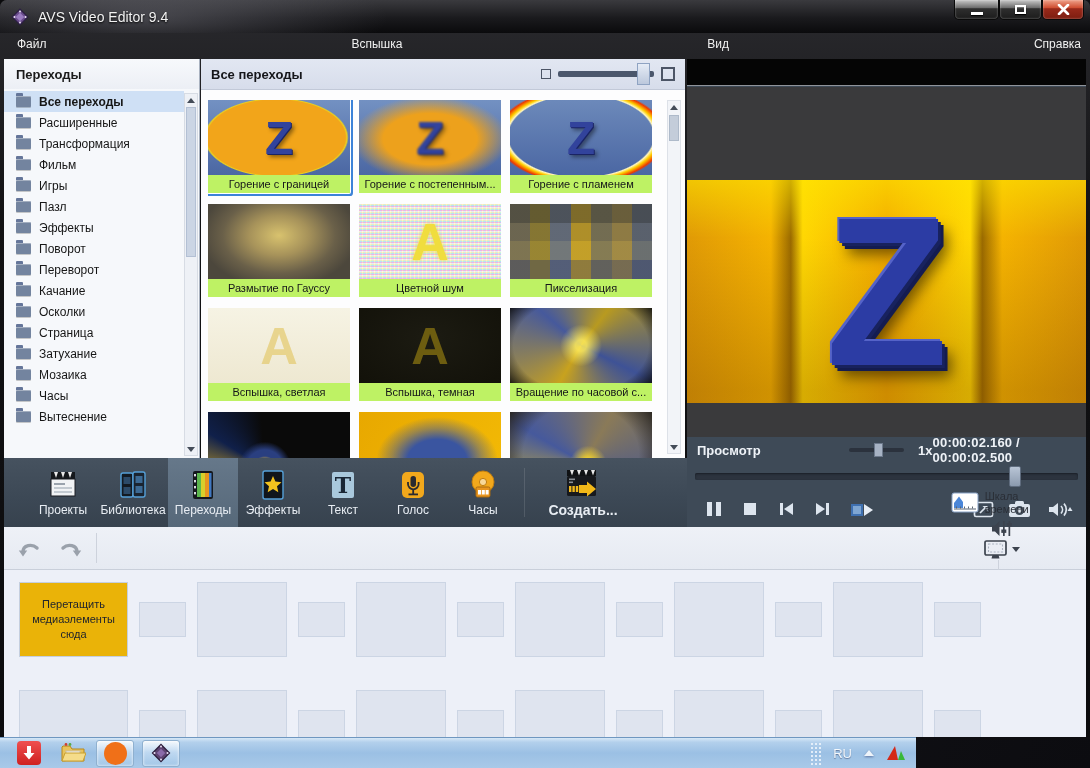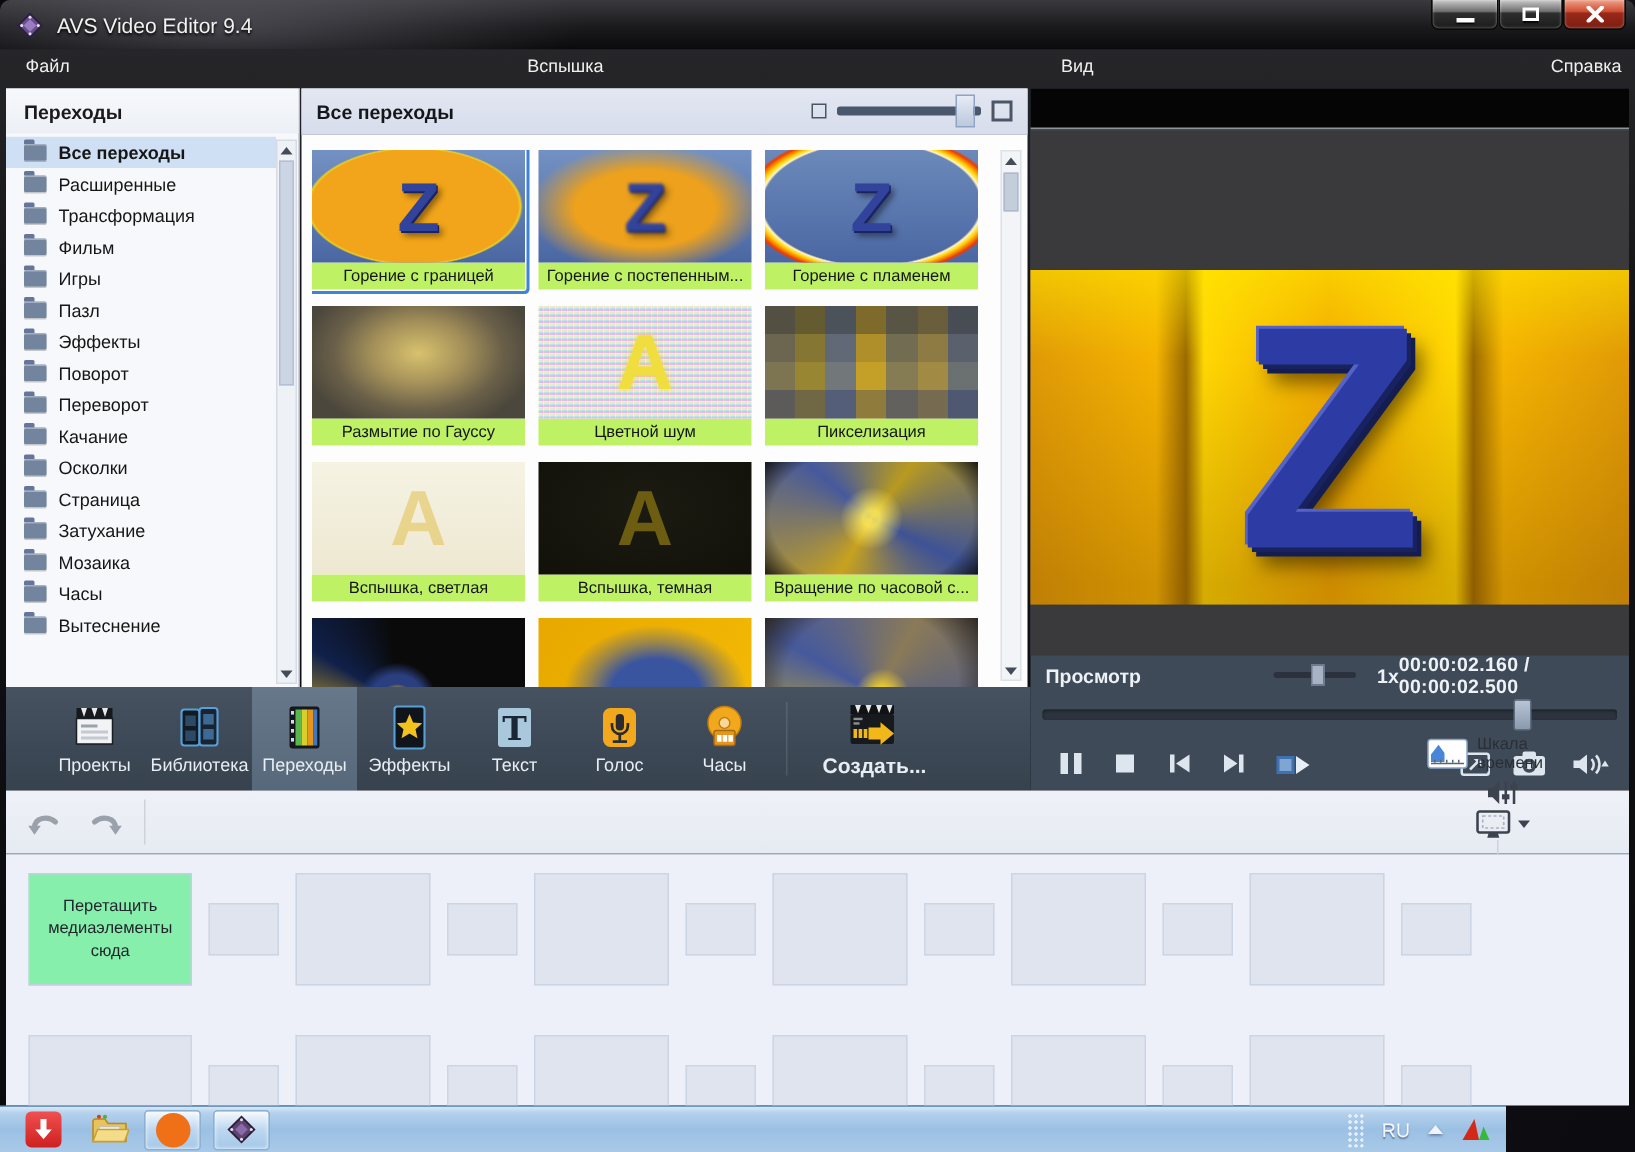--- a/index.html
+++ b/index.html
@@ -144,25 +144,25 @@
   .zoom-label { font-size:12px; margin-right:8px; }
   .zoom-track { position:relative; width:96px; height:5px; background:#b9bfca; border-radius:2px; }
   .zoom-handle { position:absolute; left:0; top:-6px; width:10px; height:17px; background:linear-gradient(180deg,#e8ecf2,#c6cdd8); border:1px solid #a8b0bc; }
   .fit-ic { margin-left:10px; }
 
   
   .sb-row { display:flex; align-items:center; gap:11px; padding-left:15px; }
   .row1 { margin-top:12px; } .row2 { margin-top:33px; }
   .slot-l { width:90px; height:75px; background:#dfe4ef; border:1px solid #ccd5e4; flex:0 0 auto; }
   .slot-s { width:47px; height:35px; background:#dfe4ef; border:1px solid #ccd5e4; flex:0 0 auto; }
-  .dropzone { width:109px; height:75px; background:#86efac; border:1px solid #c5cfdf; flex:0 0 auto;
+  .dropzone { width:109px; height:75px; background:#eab308; border:1px solid #c5cfdf; flex:0 0 auto;
     display:flex; align-items:center; justify-content:center; text-align:center; font-size:11px; color:#22252c; padding:4px; line-height:1.35; }
 
   
-  .taskbar { position:absolute; left:0; bottom:0; width:1004px; height:31px;
+  .taskbar { position:absolute; left:0; bottom:0; width:916px; height:31px;
     background:linear-gradient(180deg,#d6e7f7 0%,#b3d0ec 14%,#9bc0e4 50%,#a9c9e8 100%);
     border-top:1px solid #6f97c0; display:flex; align-items:center;text-align:center; }
   .tk-icon { width:30px; height:26px; display:flex; align-items:center; justify-content:center; margin-left:14px; }
   .tk-app { width:38px; height:27px; display:flex; align-items:center; justify-content:center; margin-left:8px;
     border:1px solid #8fb0cf; border-radius:3px;
     background:linear-gradient(180deg, rgba(255,255,255,.85), rgba(215,233,249,.6) 45%, rgba(160,198,232,.55));
     box-shadow:inset 0 0 3px rgba(255,255,255,.9); }
   .dl-icon { width:24px; height:24px; background:linear-gradient(180deg,#ef5050,#cf2020); border-radius:4px; display:flex; align-items:center; justify-content:center; }
   .ff-icon { width:23px; height:23px; border-radius:50%;
     background:radial-gradient(circle at 45% 60%, #3a5bd0 0 22%, rgba(58,91,208,0) 30%),

